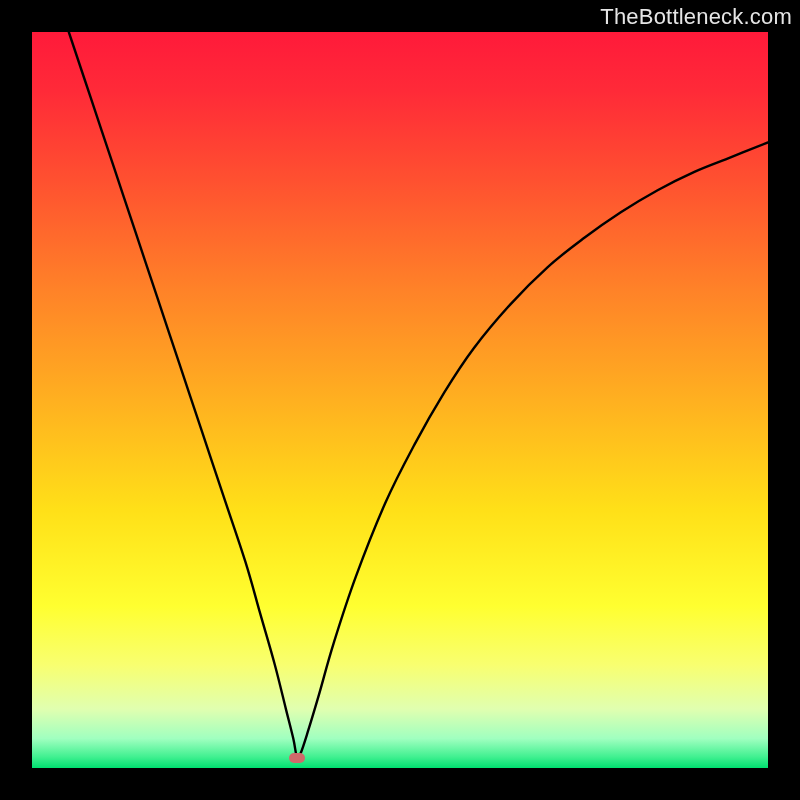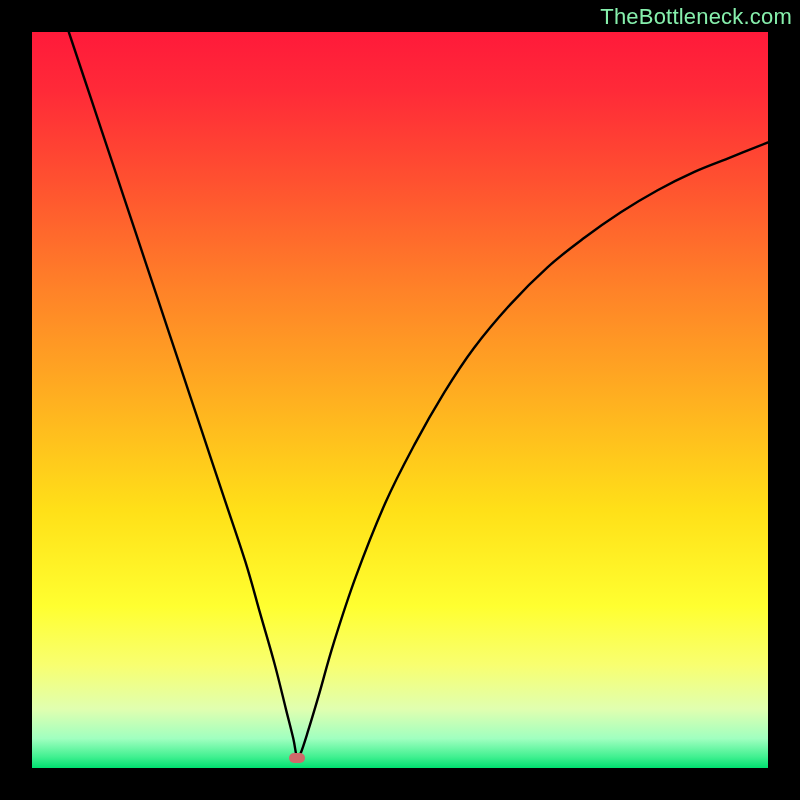--- a/index.html
+++ b/index.html
@@ -23,21 +23,21 @@
     position: absolute;
     left: 0;
     top: 0;
     width: 736px;
     height: 736px;
   }
   .watermark {
     position: absolute;
     top: 4px;
     right: 8px;
-    color: #86efac;
+    color: #e5e5e5;
     font-size: 22px;
     letter-spacing: 0.2px;
     font-weight: 500;
   }
   .marker {
     position: absolute;
     width: 16px;
     height: 10px;
     border-radius: 5px;
     transform: translate(-50%, -50%);

